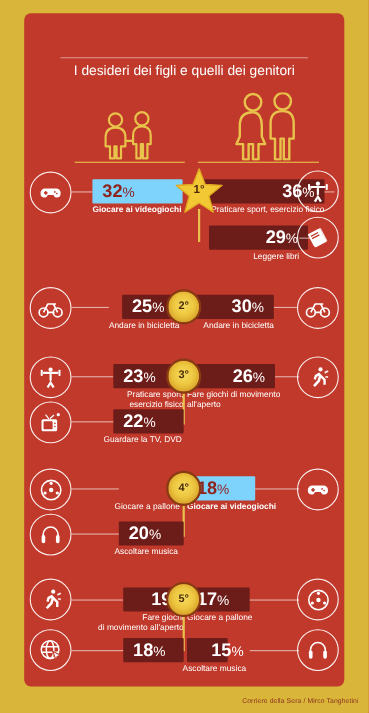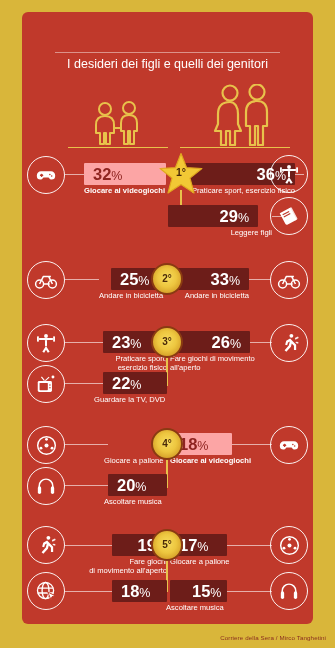--- a/index.html
+++ b/index.html
@@ -82,21 +82,21 @@
   }
 
   
   .bar {
     position: absolute;
     height: 22px;
     display: flex; align-items: center;
     background: #6d1d19;
     border-radius: 1px;
   }
-  .bar.white { background: #fca5a5; }
+  .bar.white { background: #7dd3fc; }
   .bar .pct {
     font-size: 16.5px; font-weight: bold; color: #ffffff;
     line-height: 1; white-space: nowrap;
   }
   .bar .pct .sym { font-size: 12.5px; font-weight: normal; }
   .bar.white .pct { color: #8e2420; }
   .bar.align-right  { justify-content: flex-end; padding-right: 9px; }
   .bar.align-left   { justify-content: flex-start; padding-left: 9px; }
 
   
@@ -218,24 +218,24 @@
               <circle cx="12" cy="4.4" r="2.1"></circle>
               <rect x="4.2" y="6.6" width="15.6" height="2.1" rx="1"></rect>
               <rect x="2.2" y="4.6" width="2" height="6" rx=".7"></rect>
               <rect x="19.8" y="4.6" width="2" height="6" rx=".7"></rect>
               <rect x="10.9" y="8.6" width="2.2" height="7" rx=".8"></rect>
               <path d="M12 15.2 l-4 6.4 2 1.1 2-3.4 2 3.4 2-1.1z"></path>
             </g>
           </svg>
       </div>
 
-      <div class="bar align-right" style="left:146px; top:55px; width:90px;">
+      <div class="bar align-right" style="left:168px; top:55px; width:90px;">
         <span class="pct"><span>29</span><span class="sym">%</span></span>
       </div>
-      <div class="caption r" style="left:150px; top:79px; width:100px;">Leggere figli</div>
+      <div class="caption r" style="left:150px; top:79px; width:100px;">Leggere libri</div>
       <div class="connector" style="left:250px; top:66px; width:22px;"></div>
       <div class="icon-circle right" style="top:47px;">
         <svg width="22" height="22" viewBox="0 0 24 24">
             <g fill="#fff" transform="rotate(-28 12 12)">
               <path d="M4.5 4.5h11a2 2 0 0 1 2 2v13h-11a2 2 0 0 1-2-2z"></path>
               <rect x="15.5" y="4.5" width="3.4" height="15" rx="1.2" opacity=".85"></rect>
               <path d="M6.5 7h8v1.3h-8zM6.5 9.6h8v1.3h-8z" fill="#c0392b"></path>
             </g>
           </svg>
       </div>
@@ -256,21 +256,21 @@
       <div class="bar align-left" style="left:65px; top:8px; width:68px;margin-left:24px;">
         <span class="pct"><span>25</span><span class="sym">%</span></span>
       </div>
       <div class="caption l" style="left:77px; top:32px; width:110px;">Andare in bicicletta</div>
 
       <div class="badge-circle" style="left:129px; top:3px;">
         <span class="num">2°</span>
       </div>
 
       <div class="bar align-right" style="left:146px; top:8px; width:81px;">
-        <span class="pct"><span>33</span><span class="sym">%</span></span>
+        <span class="pct"><span>30</span><span class="sym">%</span></span>
       </div>
       <div class="caption r" style="left:137px; top:32px; width:90px;">Andare in bicicletta</div>
       <div class="connector" style="left:227px; top:19px; width:22px;"></div>
       <div class="icon-circle right" style="top:1px;">
         <svg width="24" height="24" viewBox="0 0 24 24">
             <g fill="none" stroke="#fff" stroke-width="1.5">
               <circle cx="5.6" cy="16" r="4"></circle>
               <circle cx="18.4" cy="16" r="4"></circle>
               <path d="M5.6 16 L9.4 8.4 h5.2 l3.8 7.6M9.4 16h6.2M14.6 8.4h2.3" stroke-linejoin="round"></path>
             </g>
@@ -450,21 +450,21 @@
         <svg width="23" height="23" viewBox="0 0 24 24">
             <g fill="none" stroke="#fff" stroke-width="1.4">
               <circle cx="11" cy="11" r="8.4"></circle>
               <ellipse cx="11" cy="11" rx="3.6" ry="8.4"></ellipse>
               <path d="M2.8 8.4h16.4M2.8 13.6h16.4"></path>
             </g>
             <path d="M13.4 12.6 L21 16.4 l-3.3 1.1 -1 3.3z" fill="#fff" stroke="#c0392b" stroke-width="1"></path>
           </svg>
       </div>
 
-      <div class="bar align-left" style="left:148px; top:56px; width:57px;padding-left:22px;">
+      <div class="bar align-left" style="left:148px; top:56px; width:37px;padding-left:22px;">
         <span class="pct"><span>15</span><span class="sym">%</span></span>
       </div>
       <div class="caption l" style="left:144px; top:80px; width:100px;">Ascoltare musica</div>
       <div class="connector" style="left:205px; top:67px; width:45px;"></div>
       <div class="icon-circle right" style="top:48px;">
         <svg width="22" height="22" viewBox="0 0 24 24">
             <g fill="none" stroke="#fff" stroke-width="1.6">
               <path d="M4.6 15.5v-3.6a7.4 7.4 0 0 1 14.8 0v3.6"></path>
             </g>
             <g fill="#fff">

